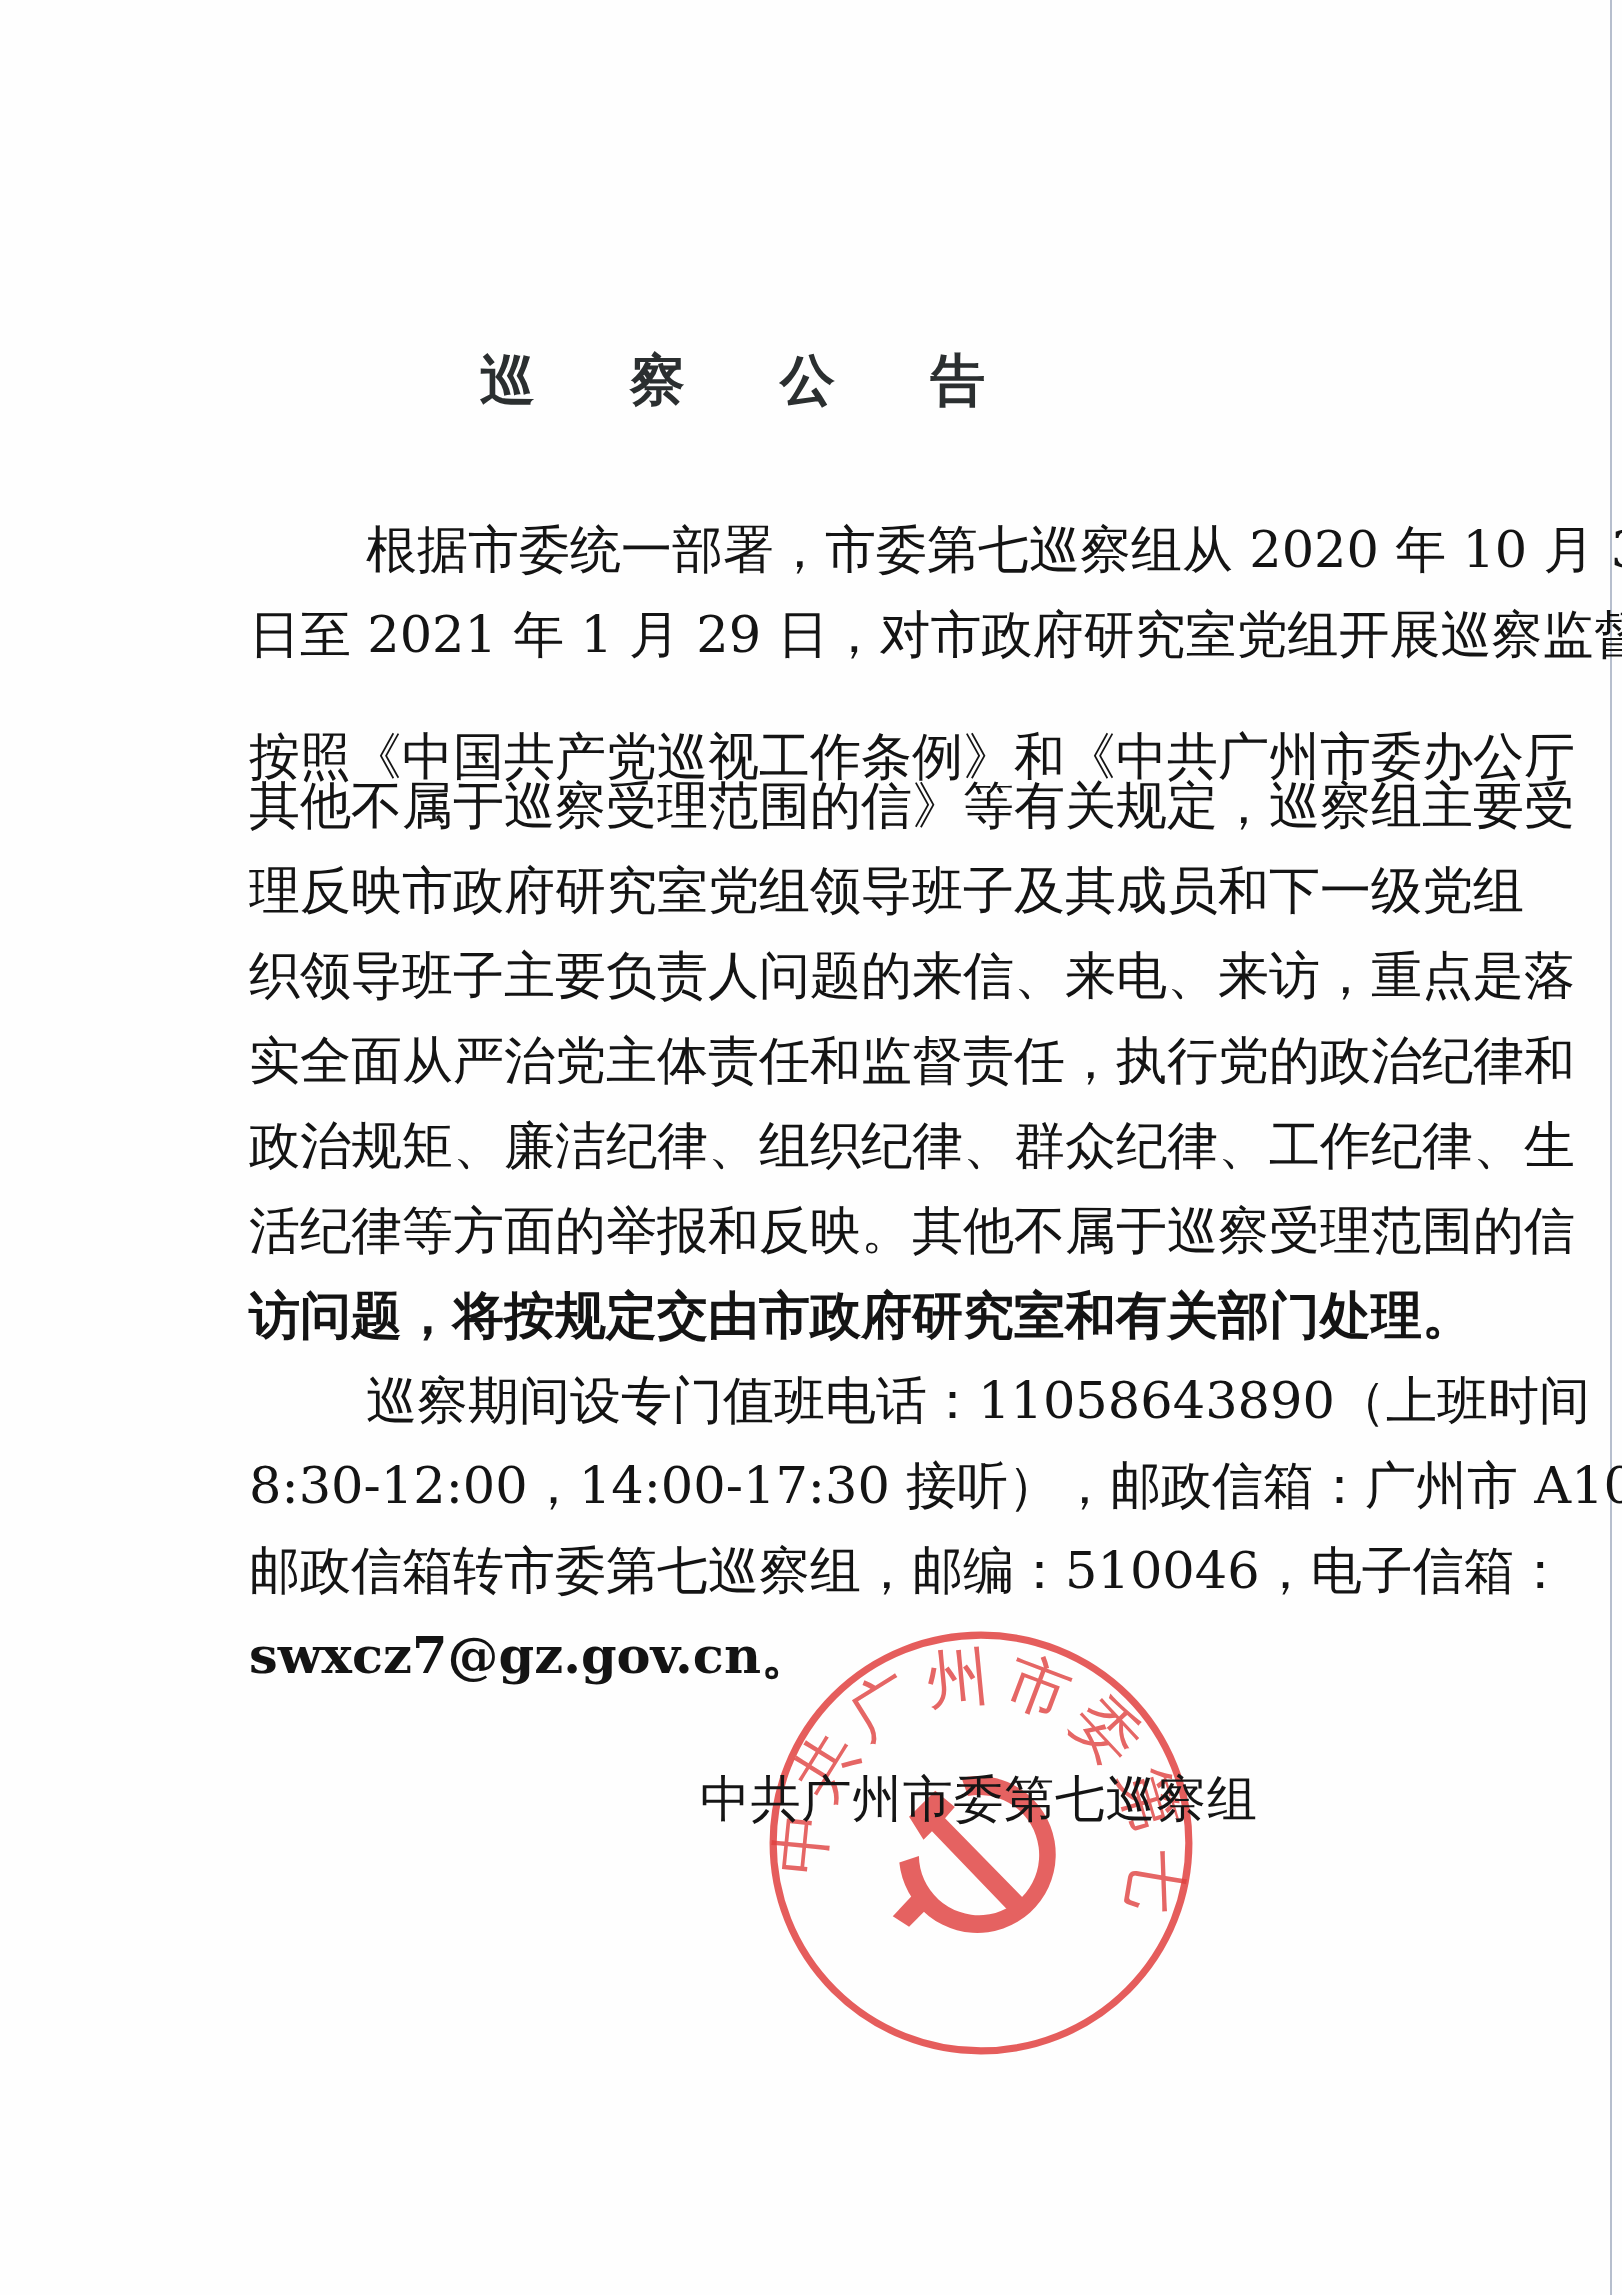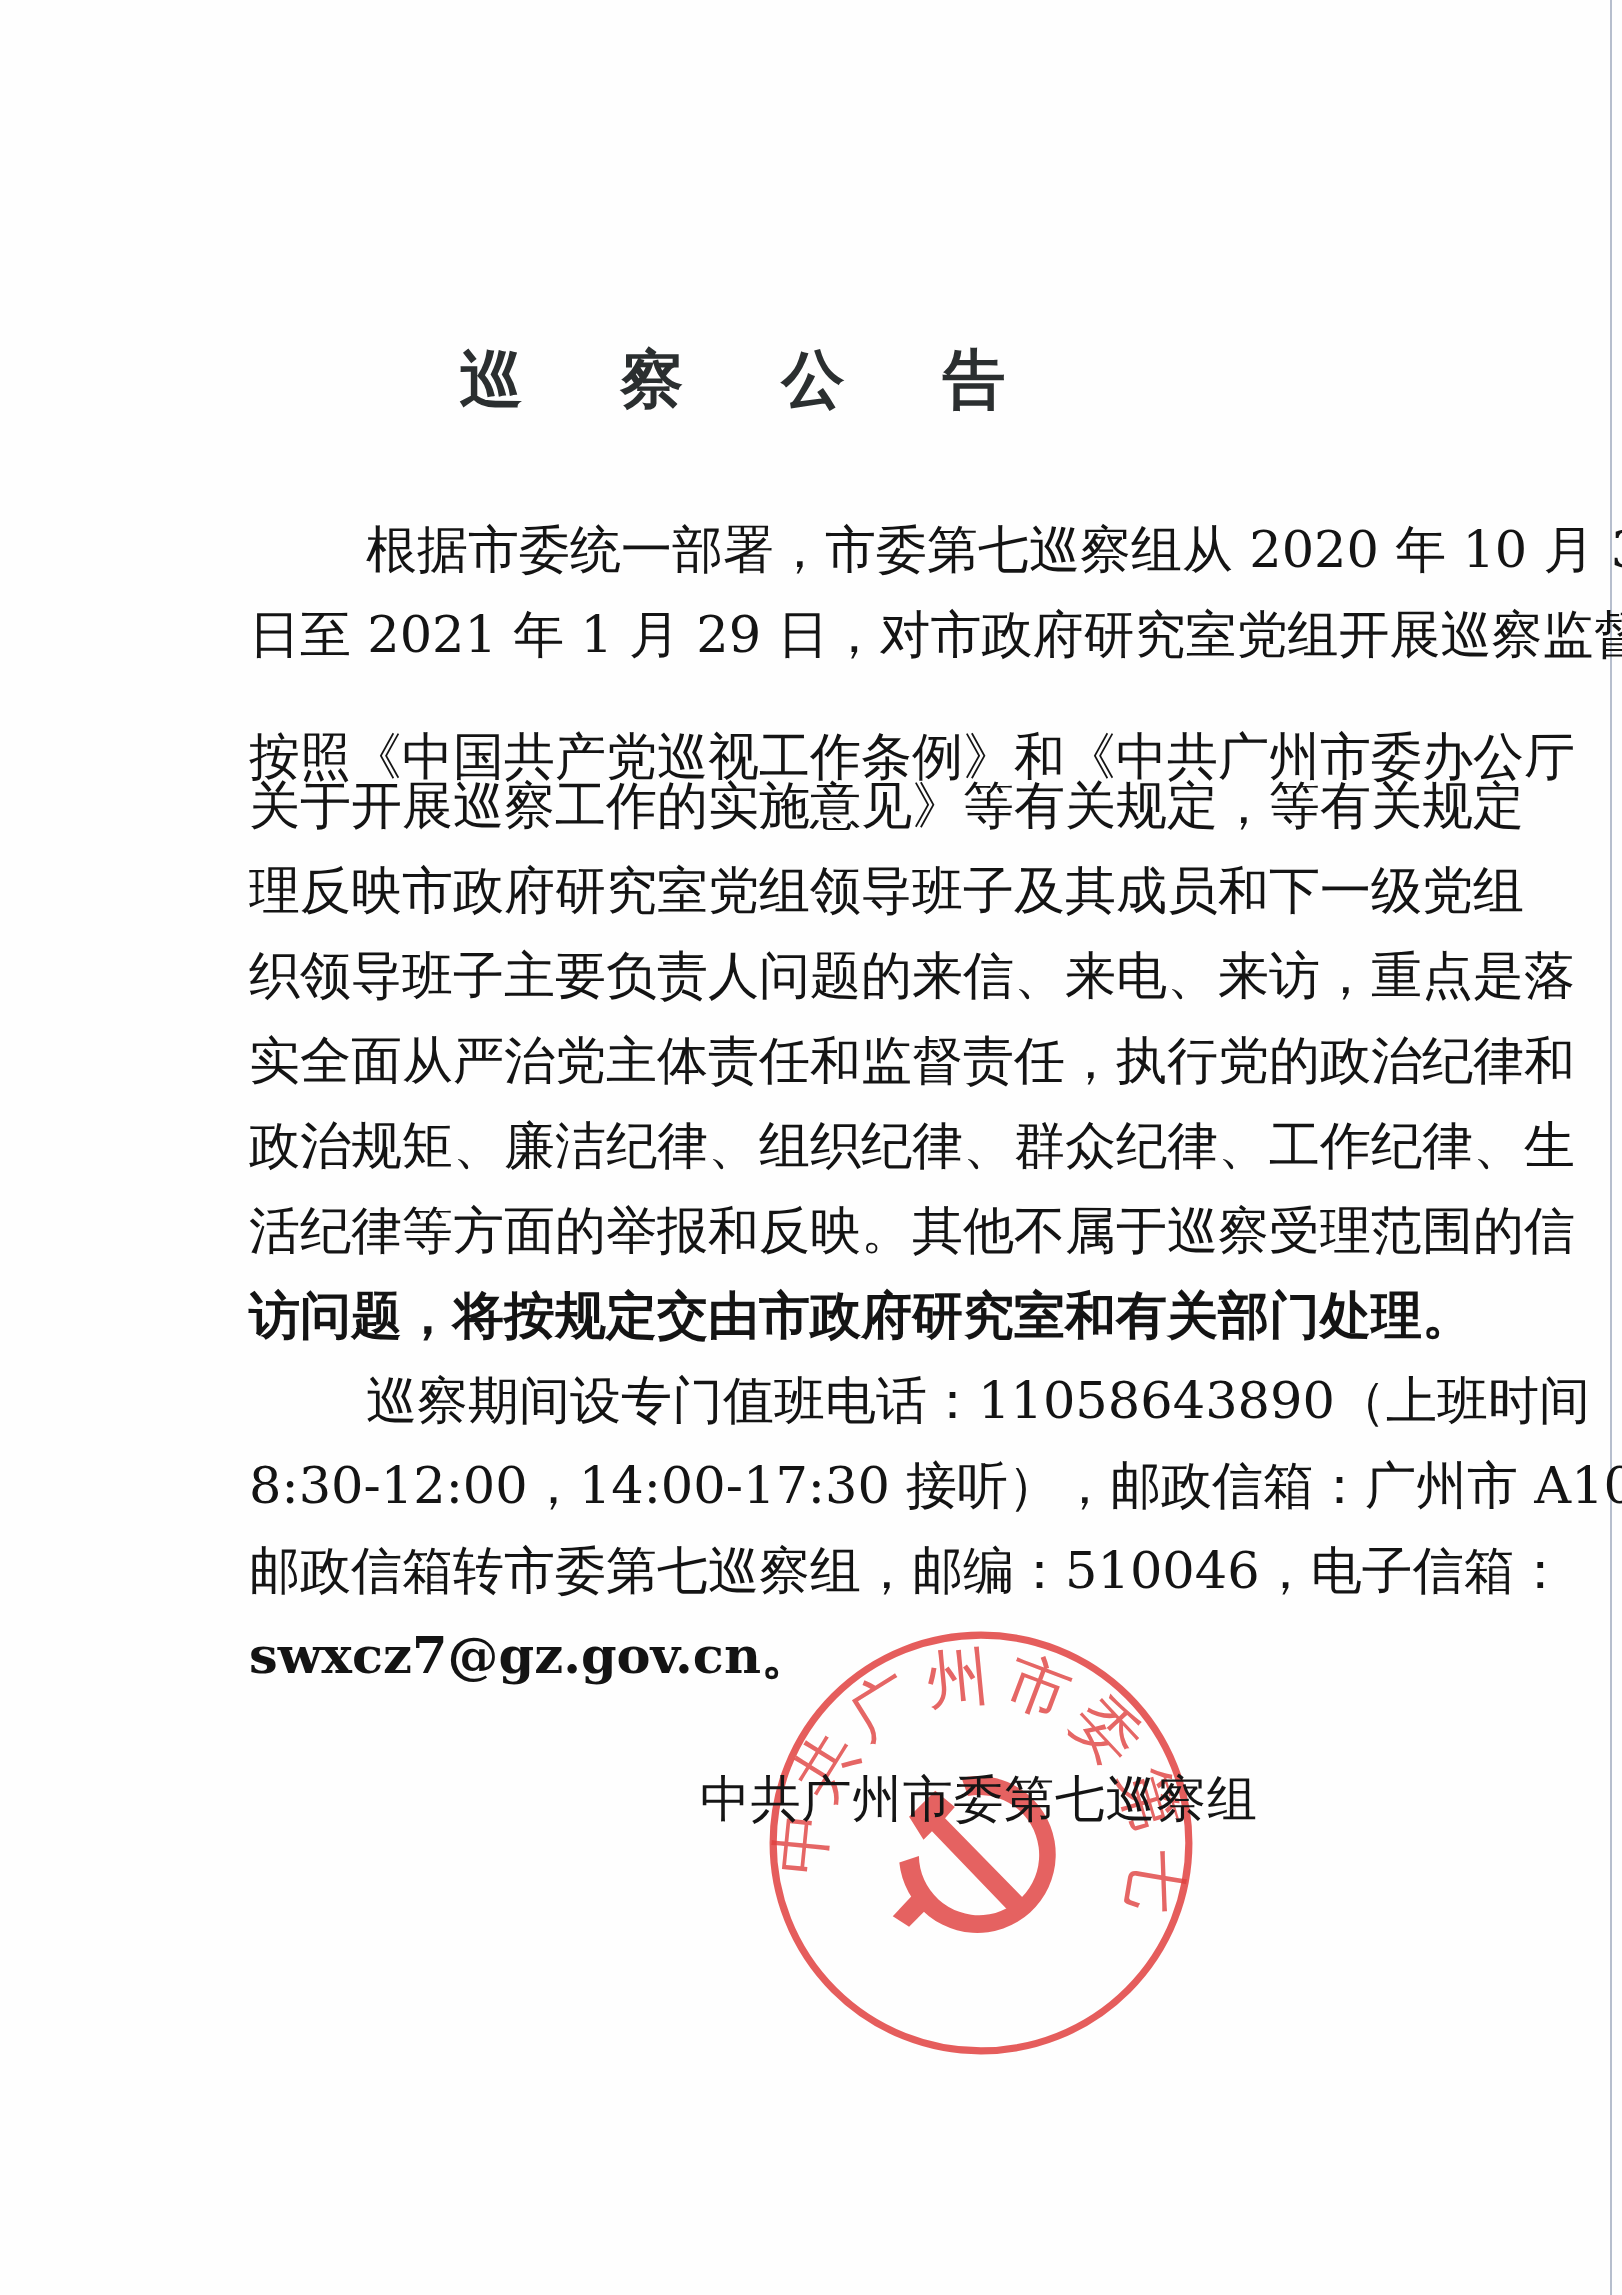--- a/index.html
+++ b/index.html
@@ -2,21 +2,21 @@
 <html style="font-size:10.5px"><head>
 <meta charset="utf-8">
 <style>
   html, body { margin: 0; padding: 0; background: #ffffff; }
   body { width: 1623px; height: 2295px; position: relative; overflow: hidden; }
   .page { position: absolute; left: 0; top: 0; width: 1623px; height: 2295px; background: #fefefe; }
   .scan-edge { position: absolute; left: 1610px; top: 0; width: 2px; height: 2295px; background: #a9b3c4; opacity: 0.85; }
   .title {
     position: absolute; left: 0; top: 340px; width: 1465px; text-align: center;
     font-family: "DejaVu Serif", "Liberation Serif", serif; font-weight: bold;
-    font-size: 63px; letter-spacing: 38px; color: #2b2f30; line-height: 79px;
+    font-size: 55px; letter-spacing: 38px; color: #2b2f30; line-height: 79px;
     text-indent: 38px;
   }
   .line {
     position: absolute; left: 249px; width: 1099px; height: 79px;
     font-family: "DejaVu Serif", "Liberation Serif", serif; font-size: 51px; color: #141414;
     line-height: 79px; white-space: nowrap; text-align: justify; text-align-last: justify;
   }
   .line.indent { left: 366px; width: 982px; }
   .line.last { text-align-last: left; font-weight: bold; }
   .seal {
@@ -39,21 +39,21 @@
 <div class="page">
 
   <div class="scan-edge"></div>
 
   <div class="title">巡 察 公 告</div>
 
   <div>
     <div class="line indent" style="top:510px">根据市委统一部署，市委第七巡察组从 2020 年 10 月 30</div>
     <div class="line" style="top:595px">日至 2021 年 1 月 29 日，对市政府研究室党组开展巡察监督。</div>
     <div class="line" style="top:717px">按照《中国共产党巡视工作条例》和《中共广州市委办公厅</div>
-    <div class="line" style="top:766px">关于开展巡察工作的实施意见》等有关规定，等有关规定</div>
+    <div class="line" style="top:766px">其他不属于巡察受理范围的信》等有关规定，巡察组主要受</div>
     <div class="line" style="top:851px">理反映市政府研究室党组领导班子及其成员和下一级党组</div>
     <div class="line" style="top:936px">织领导班子主要负责人问题的来信、来电、来访，重点是落</div>
     <div class="line" style="top:1021px">实全面从严治党主体责任和监督责任，执行党的政治纪律和</div>
     <div class="line" style="top:1106px">政治规矩、廉洁纪律、组织纪律、群众纪律、工作纪律、生</div>
     <div class="line" style="top:1191px">活纪律等方面的举报和反映。其他不属于巡察受理范围的信</div>
     <div class="line last" style="top:1276px">访问题，将按规定交由市政府研究室和有关部门处理。</div>
   </div>
 
   <div>
     <div class="line indent" style="top:1361px">巡察期间设专门值班电话：11058643890（上班时间</div>

